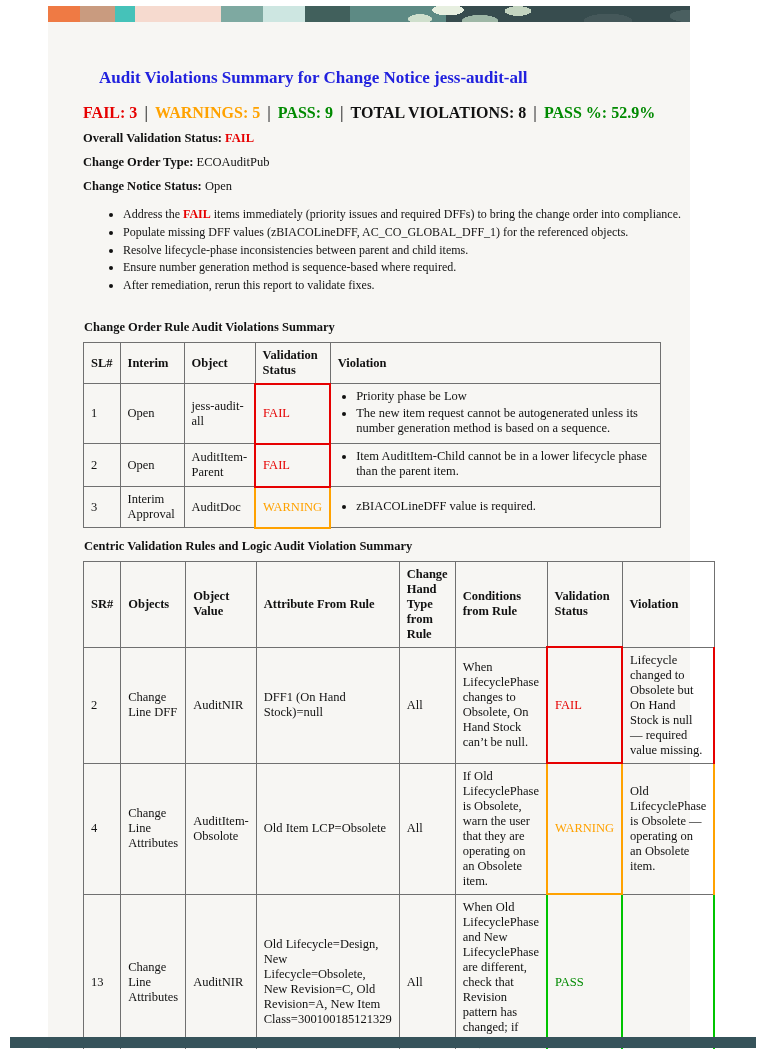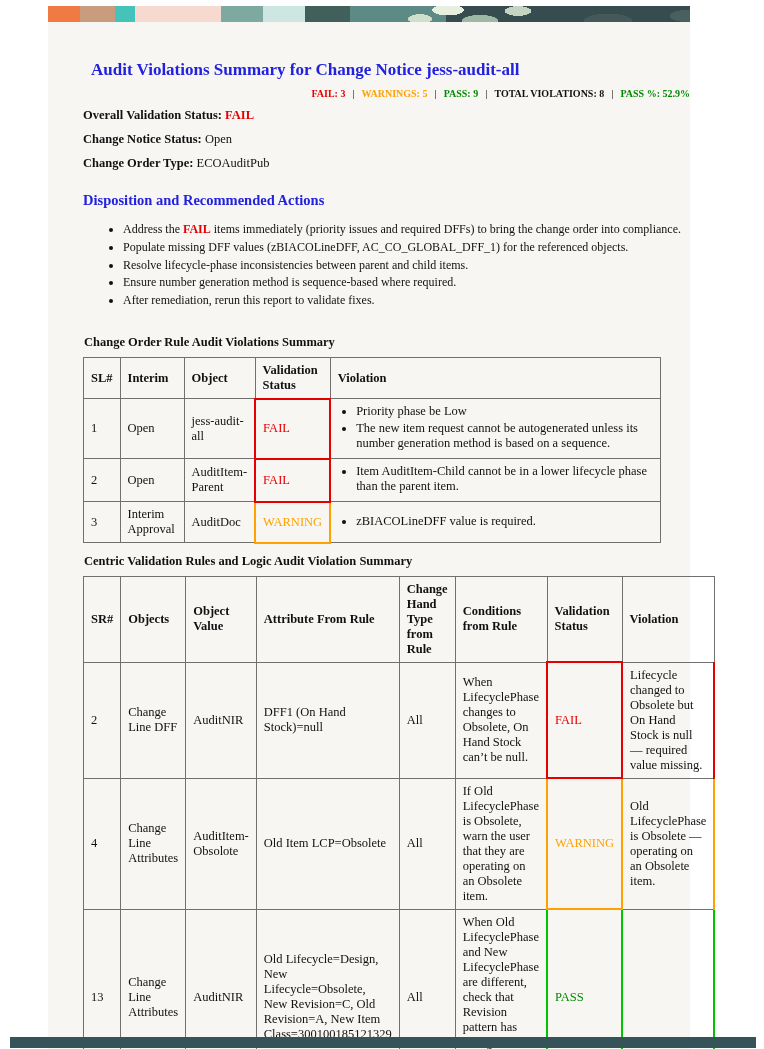--- a/index.html
+++ b/index.html
@@ -12,22 +12,22 @@
       radial-gradient(20px 8px at 372px 13px, #cfdfcc 60%, transparent 61%),
       radial-gradient(30px 10px at 432px 15px,#9eb7a6 60%, transparent 61%),
       radial-gradient(22px 8px at 470px 5px,  #c3d4c0 60%, transparent 61%),
       radial-gradient(40px 12px at 560px 15px,#45585a 60%, transparent 61%),
       radial-gradient(30px 10px at 640px 10px,#4a5f60 60%, transparent 61%),
       linear-gradient(90deg,#ef7a44 0 5%,#c99b7f 5% 10.5%,#45c2b9 10.5% 13.5%,
         #f6dacf 13.5% 27%,#7ea9a1 27% 33.5%,#cde6e1 33.5% 40%,#41605c 40% 47%,
         #5d8a84 47% 62%,#374c4e 62% 100%);}
   .paper{background:var(--page-bg,#f7f6f3);width:642px;box-sizing:border-box;
          padding:30px 0 18px 35px;min-height:1016px;}
-  h1.title{margin:8px;font-size:17px;font-weight:bold;color:var(--title-blue,#2121de);}
-  .stats{font-size:10px;font-weight:bold;white-space:nowrap;text-align:right;}
+  h1.title{margin:16px;font-size:17px;font-weight:bold;color:var(--title-blue,#2121de);}
+  .stats{font-size:16px;font-weight:bold;white-space:nowrap;}
   .stats .sep{color:#444;margin:0 7px;font-weight:bold;}
   .st-fail{color:var(--fail,#e60000);}
   .st-warning{color:var(--warning,#ffa200);}
   .st-pass{color:var(--pass,#008a00);}
   .st-total{color:#111;}
   .field{margin-top:9px;font-size:12.5px;}
   .field b{font-weight:bold;}
   .field .val{font-weight:normal;}
   .field .val.fail{color:var(--fail,#e60000);font-weight:bold;}
   h2.section{margin:21px 0 0 0;font-size:14.5px;font-weight:bold;color:var(--title-blue,#2121de);}
@@ -58,25 +58,24 @@
   <div class="content">
     <div class="banner"></div>
     <div class="paper">
 
       <h1 class="title">Audit Violations Summary for Change Notice jess-audit-all</h1>
 
       <div class="stats" id="stats-bar"><span class="st-fail">FAIL: 3</span><span class="sep">|</span><span class="st-warning">WARNINGS: 5</span><span class="sep">|</span><span class="st-pass">PASS: 9</span><span class="sep">|</span><span class="st-total">TOTAL VIOLATIONS: 8</span><span class="sep">|</span><span class="st-pass">PASS %: 52.9%</span></div>
 
       <div id="fields">
           <div class="field"><b>Overall Validation Status: </b><span class="val fail">FAIL</span></div>
+          <div class="field"><b>Change Order Type: </b><span class="val">ECOAuditPub</span></div>
           <div class="field"><b>Change Notice Status: </b><span class="val">Open</span></div>
-          <div class="field"><b>Change Order Type: </b><span class="val">ECOAuditPub</span></div>
         </div>
 
-      <h2 class="section">Disposition and Recommended Actions</h2>
       <ul class="bullets" id="bullet-list">
           <li><span>Address the </span><span class="st-fail" style="font-weight: bold;">FAIL</span><span> items immediately (priority issues and required DFFs) to bring the change order into compliance.</span></li>
           <li><span>Populate missing DFF values (zBIACOLineDFF, AC_CO_GLOBAL_DFF_1) for the referenced objects.</span></li>
           <li><span>Resolve lifecycle-phase inconsistencies between parent and child items.</span></li>
           <li><span>Ensure number generation method is sequence-based where required.</span></li>
           <li><span>After remediation, rerun this report to validate fixes.</span></li>
         </ul>
 
       <div class="caption">Change Order Rule Audit Violations Summary</div>
       <table class="rpt" id="table1">

